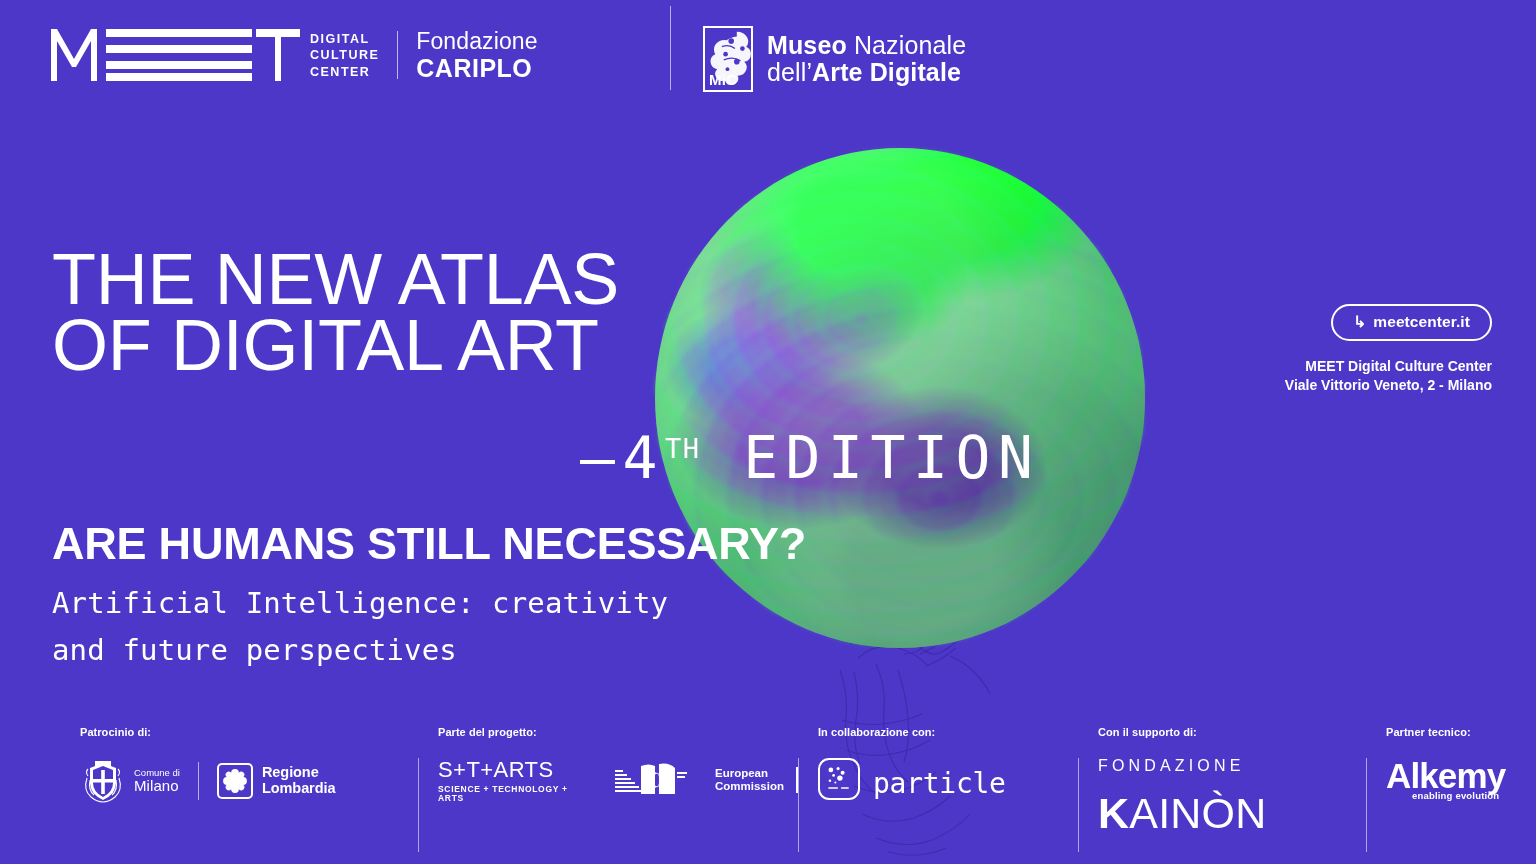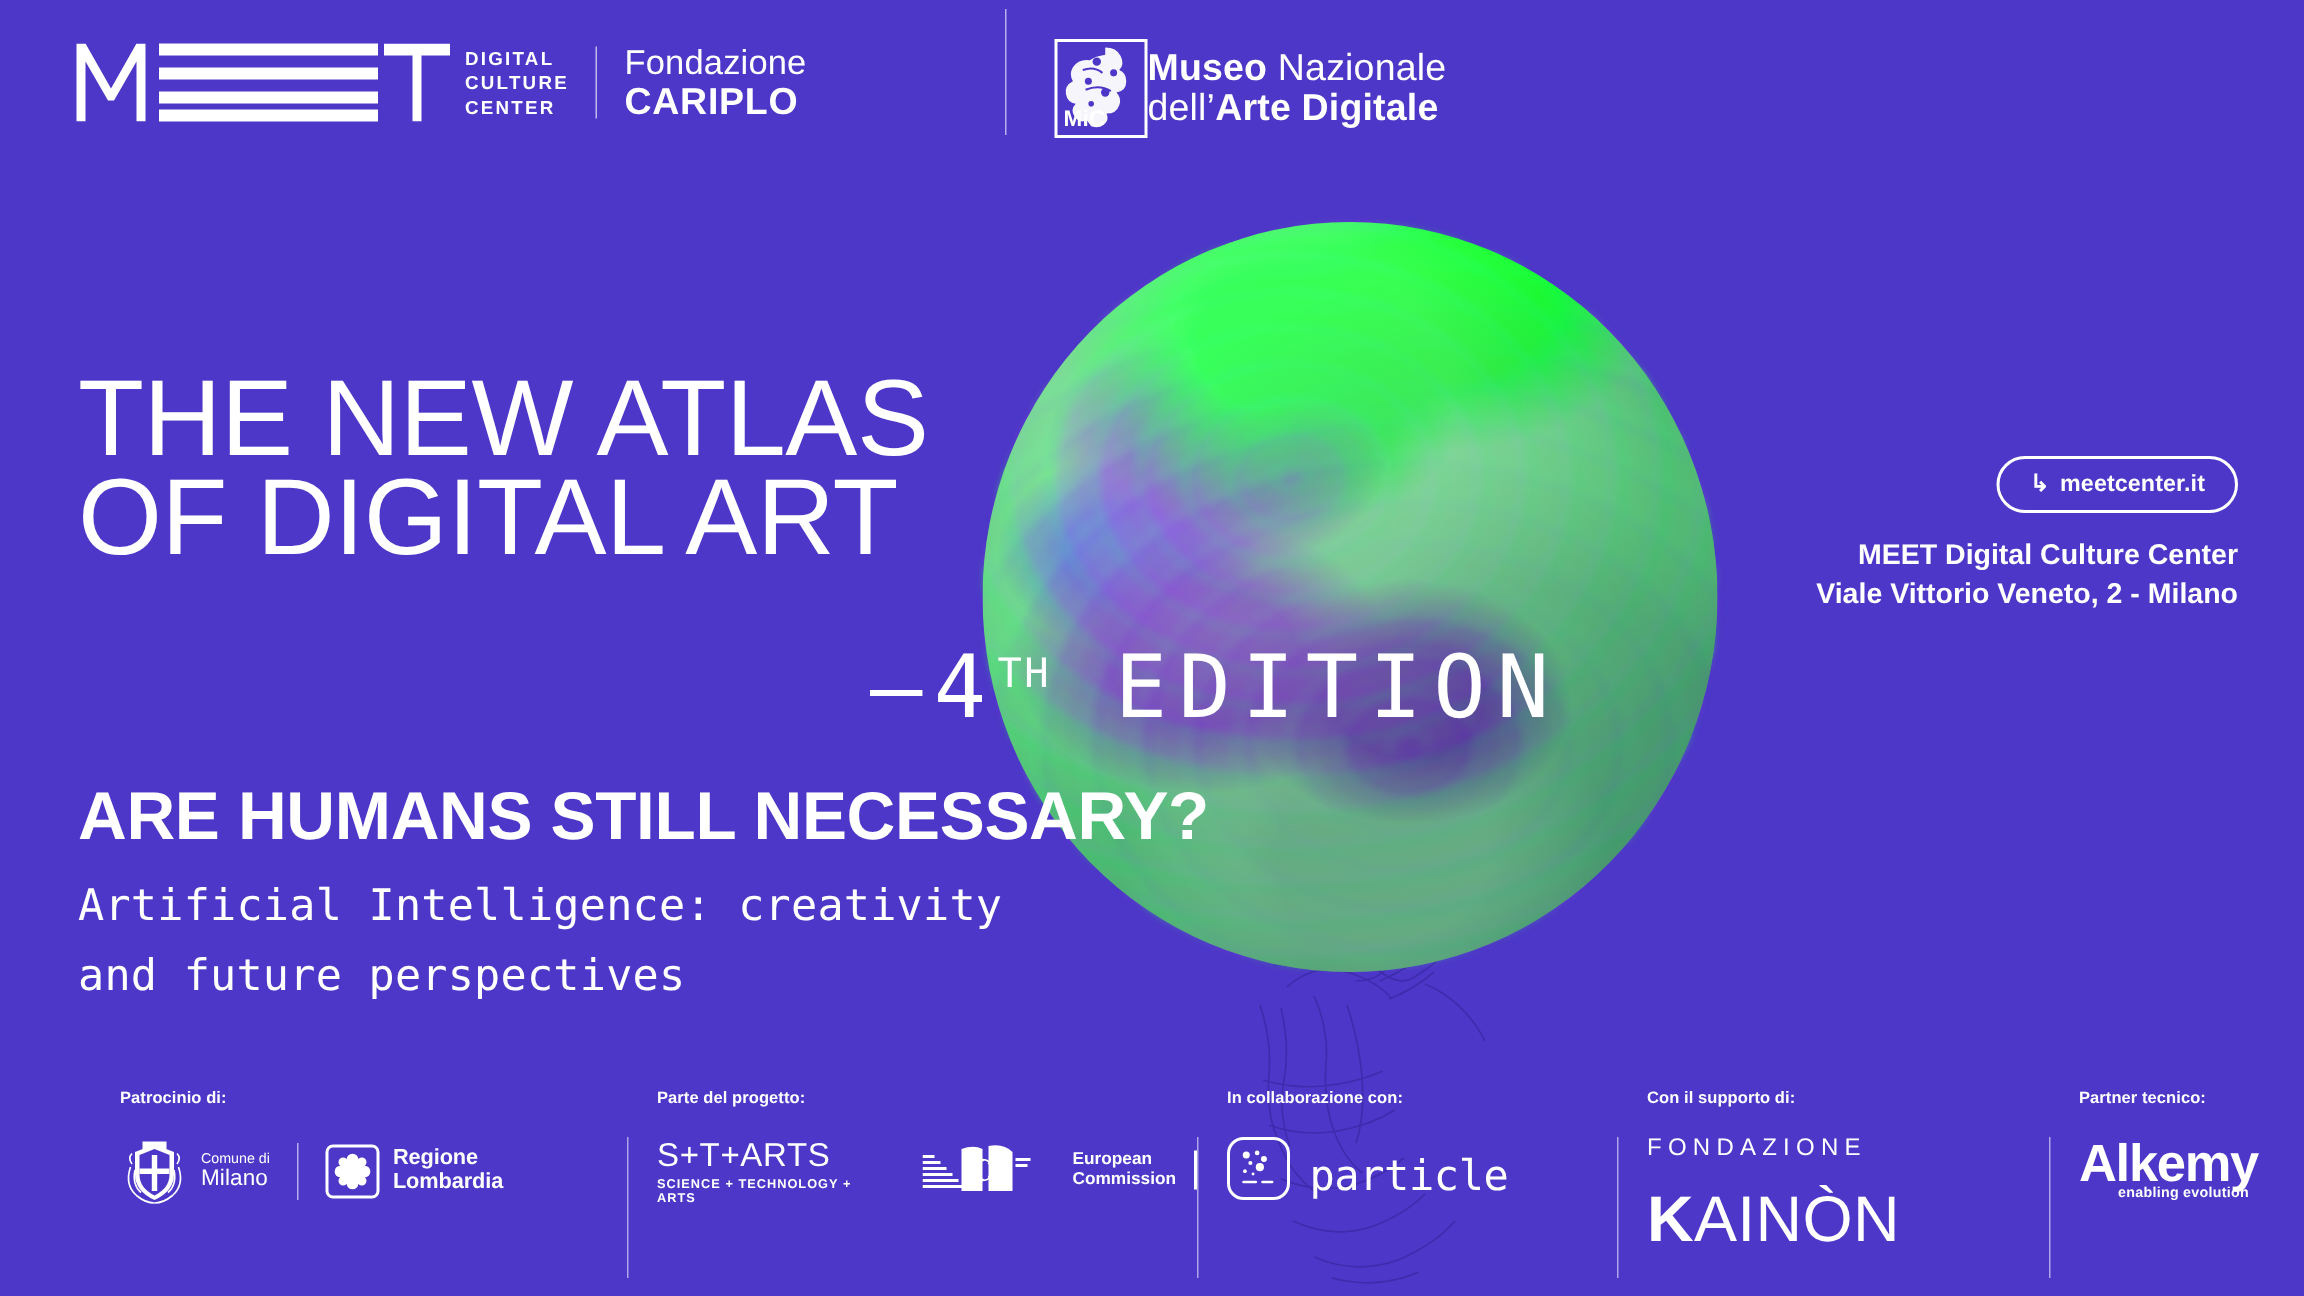--- a/index.html
+++ b/index.html
@@ -80,26 +80,26 @@
   .cariplo { line-height:1.14; }
   .cariplo .c1 { font-size:23px; font-weight:400; letter-spacing:.005em; }
   .cariplo .c2 { font-size:25px; font-weight:700; letter-spacing:.02em; }
 
   .hdr-div-tall {
     position:absolute; left:670px; top:6px; width:1px; height:84px;
     background:rgba(255,255,255,.6);
   }
 
   .mic-block { position:absolute; left:703px; top:26px; display:flex; align-items:center; }
-  .mic-box { width:62px; height:66px; border:2.5px solid #fff; position:relative;padding-left:36px; }
+  .mic-box { width:50px; height:66px; border:2.5px solid #fff; position:relative;padding-left:36px; }
   .mic-label {
     position:absolute; left:4px; bottom:2px; font-size:15px; font-weight:700;
     letter-spacing:.01em;
   }
-  .museo { margin-left:0; line-height:1.1; }
+  .museo { margin-left:14px; line-height:1.1; }
   .museo .r1 { font-size:25px; letter-spacing:.005em; }
   .museo .r2 { font-size:25px; letter-spacing:.005em; }
   .bold { font-weight:700; }
   .reg { font-weight:400; }
 
   
   .main { position:absolute; z-index:6; left:52px; top:246px; }
   .title {
     font-size:72px; font-weight:300; line-height:.92; letter-spacing:-.004em;
     white-space:pre-line;
@@ -125,21 +125,21 @@
   .right-info { position:absolute; right:44px; top:268px; z-index:6; text-align:right; width:300px; }
   .dates { font-size:43px; font-weight:500; line-height:1.14; letter-spacing:-.01em; }
   .dates .arrow { font-weight:400; }
   .url-pill {
     display:inline-flex; align-items:center; gap:7px;
     border:2px solid #fff; border-radius:999px;
     padding:7px 20px 8px; margin-top:36px;
     font-size:15.5px; font-weight:700; letter-spacing:.005em;
   }
   .venue {
-    margin-top:16px; font-size:19px; font-weight:700; line-height:1.36;
+    margin-top:16px; font-size:14px; font-weight:700; line-height:1.36;
     white-space:pre-line;
   }
 
   
   .footer { position:absolute; left:0; bottom:12px; width:1240px; height:136px; z-index:7; }
   .fgroup { position:absolute; bottom:0; height:136px; }
   .fgroup .flabel {
     position:absolute; top:10px; left:0; font-size:11px; font-weight:700;
     letter-spacing:.005em; white-space:nowrap;
   }

